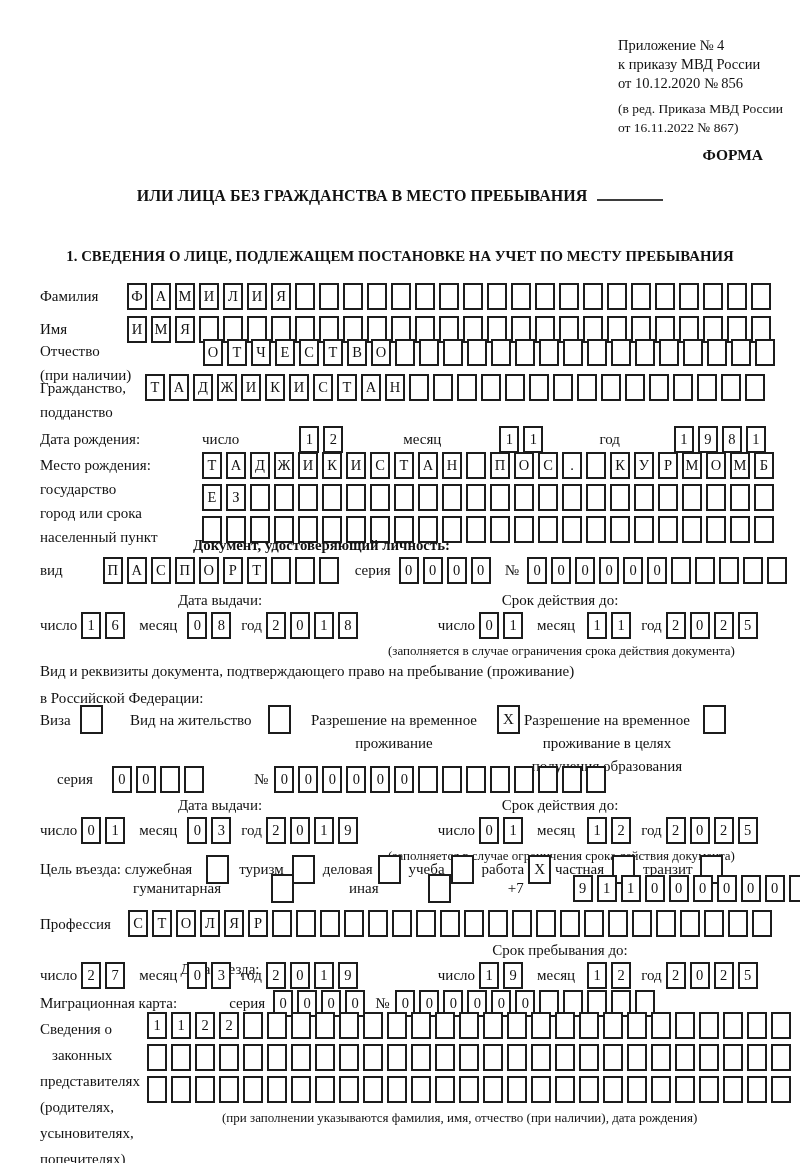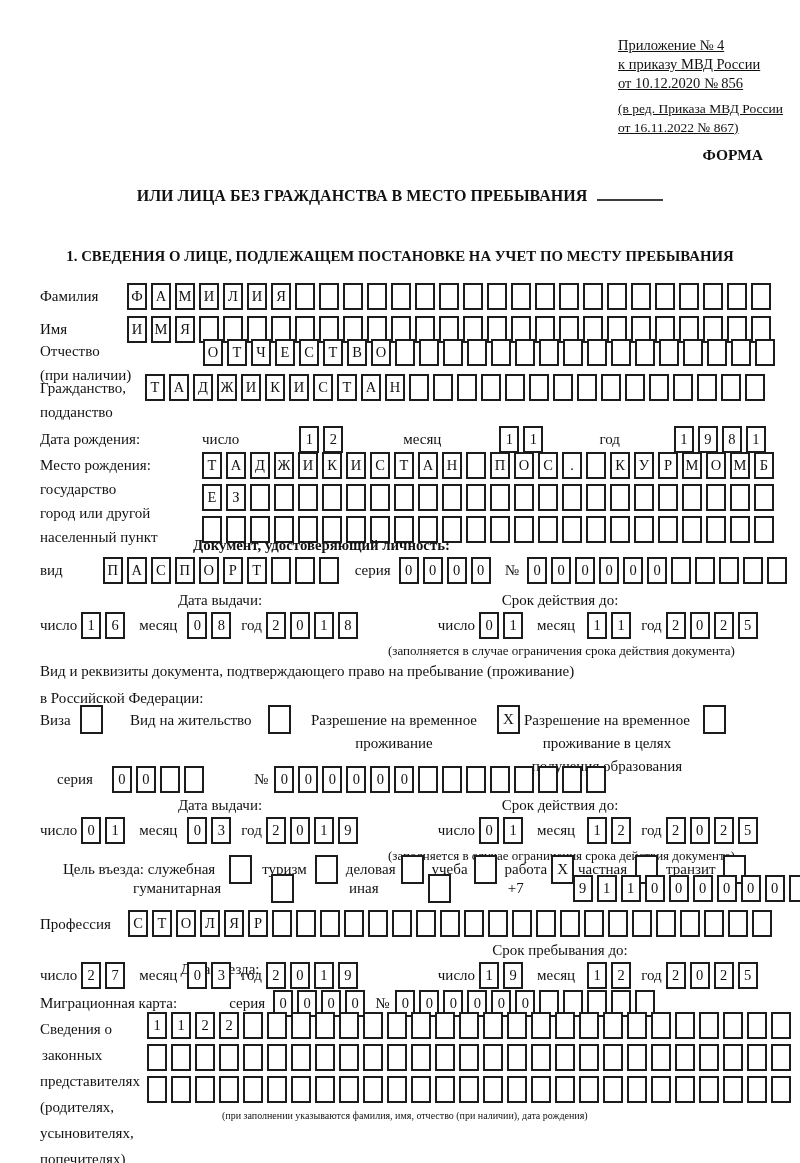--- a/index.html
+++ b/index.html
@@ -20,21 +20,21 @@
   .flexrow .lbl{line-height:27px;}
   .hdr{font-size:14.5px;line-height:19px;}
   .ctr{text-align:center;}
   .blank-line{display:inline-block;width:66px;height:14px;border-bottom:2.5px solid #3d3d3d;margin-left:10px;}
 </style>
 </head>
 <body>
 
 <div class="page">
 
-  <div class="abs hdr" style="left:618px;top:36px;text-decoration:underline;">
+  <div class="abs hdr" style="left:618px;top:36px;">
     <div>Приложение № 4</div>
     <div>к приказу МВД России</div>
     <div>от 10.12.2020 № 856</div>
     <div style="margin-top:6px;font-size:13.5px;">(в ред. Приказа МВД России</div>
     <div style="font-size:13.5px;">от 16.11.2022 № 867)</div>
   </div>
 
   <div class="abs b" style="left:0;top:146px;width:763px;text-align:right;font-size:15.5px;">ФОРМА</div>
 
   <div class="abs ctr b" style="left:0;top:182px;width:800px;font-size:16px;line-height:27px;">
@@ -186,21 +186,21 @@
       </span>
     <span class="lbl" style="margin-left:8px;">Пол:</span>
     <span class="lbl" style="margin-left:6px;">мужской</span>
     <span class="box" style="margin-left:6px;">X</span>
     <span class="lbl" style="margin-left:16px;">женский</span>
     <span class="box" style="margin-left:16px;"></span>
   </div>
 
   <div class="abs lbl" style="left:40px;top:457px;">Место рождения:</div>
   <div class="abs lbl" style="left:40px;top:481px;">государство</div>
-  <div class="abs lbl" style="left:40px;top:505px;">город или другой</div>
+  <div class="abs lbl" style="left:40px;top:505px;">город или срока</div>
   <div class="abs lbl" style="left:40px;top:529px;">населенный пункт</div>
   <div class="abs cellrow" style="left:202px;top:452px;">
       <span class="cell">Т</span>
       <span class="cell">А</span>
       <span class="cell">Д</span>
       <span class="cell">Ж</span>
       <span class="cell">И</span>
       <span class="cell">К</span>
       <span class="cell">И</span>
       <span class="cell">С</span>
@@ -436,21 +436,21 @@
     <span class="cellrow" style="margin-left:4px;">
         <span class="cell">2</span>
         <span class="cell">0</span>
         <span class="cell">2</span>
         <span class="cell">5</span>
       </span>
   </div>
 
   <div class="abs small" style="left:388px;top:848px;">(заполняется в случае ограничения срока действия документа)</div>
 
-  <div class="abs flexrow" style="left:40px;top:855px;margin-left:23px;">
+  <div class="abs flexrow" style="left:40px;top:855px;">
     <span class="lbl">Цель въезда: служебная</span>
     <span class="box" style="margin-left:14px;"></span>
     <span class="lbl" style="margin-left:10px;">туризм</span>
     <span class="box" style="margin-left:8px;"></span>
     <span class="lbl" style="margin-left:8px;">деловая</span>
     <span class="box" style="margin-left:5px;"></span>
     <span class="lbl" style="margin-left:8px;">учеба</span>
     <span class="box" style="margin-left:6px;"></span>
     <span class="lbl" style="margin-left:8px;">работа</span>
     <span class="box" style="margin-left:4px;">X</span>
@@ -570,21 +570,21 @@
         <span class="cell">0</span>
         <span class="cell"></span>
         <span class="cell"></span>
         <span class="cell"></span>
         <span class="cell"></span>
         <span class="cell"></span>
       </span>
   </div>
 
   <div class="abs lbl" style="left:40px;top:1021px;">Сведения о</div>
-  <div class="abs lbl" style="left:42px;top:1047px;">законных</div>
+  <div class="abs lbl" style="left:52px;top:1047px;">законных</div>
   <div class="abs lbl" style="left:40px;top:1073px;">представителях</div>
   <div class="abs lbl" style="left:40px;top:1099px;">(родителях,</div>
   <div class="abs lbl" style="left:40px;top:1125px;">усыновителях,</div>
   <div class="abs lbl" style="left:40px;top:1151px;">попечителях)</div>
   <div class="abs cellrow" style="left:147px;top:1012px;">
       <span class="cell">1</span>
       <span class="cell">1</span>
       <span class="cell">2</span>
       <span class="cell">2</span>
       <span class="cell"></span>
@@ -663,15 +663,15 @@
       <span class="cell"></span>
       <span class="cell"></span>
       <span class="cell"></span>
       <span class="cell"></span>
       <span class="cell"></span>
       <span class="cell"></span>
       <span class="cell"></span>
       <span class="cell"></span>
     </div>
 
-  <div class="abs" style="left:222px;top:1110px;font-size:10px;">(при заполнении указываются фамилия, имя, отчество (при наличии), дата рождения)</div>
+  <div class="abs" style="left:222px;top:1110px;font-size:13px;">(при заполнении указываются фамилия, имя, отчество (при наличии), дата рождения)</div>
 
 </div>
 
 </body></html>

